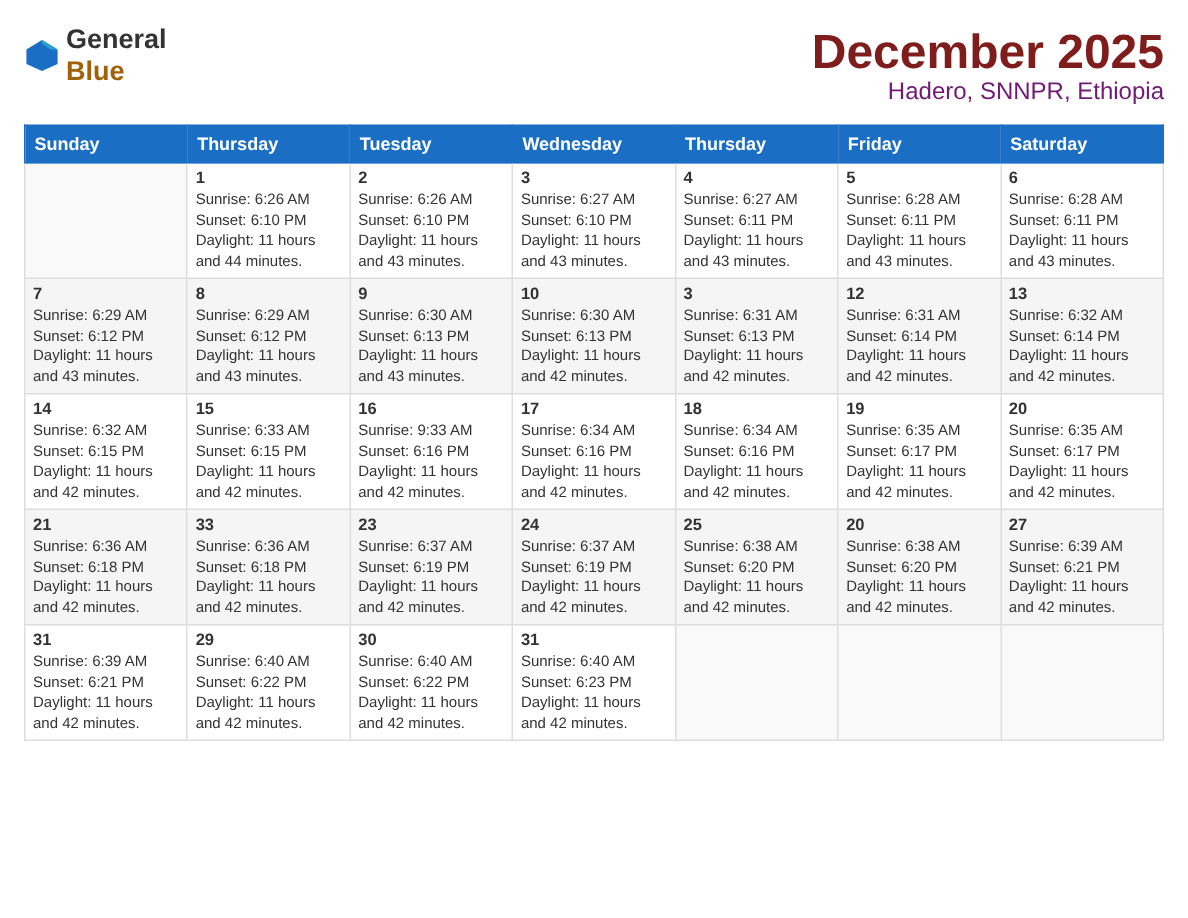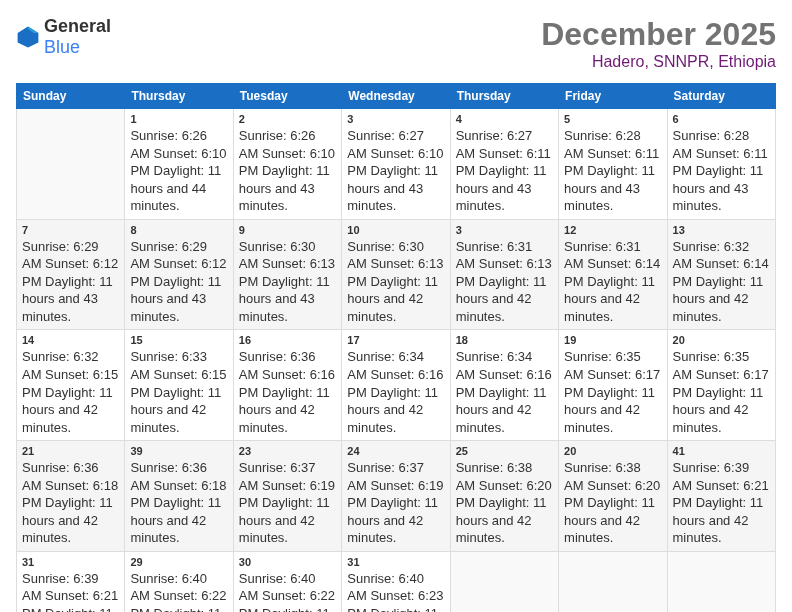--- a/index.html
+++ b/index.html
@@ -27,34 +27,34 @@
       align-items: center;
       gap: 4px;
     }
     .logo-text-general {
       font-size: 18px;
       font-weight: bold;
       color: #333;
     }
     .logo-text-blue {
       font-size: 18px;
-      font-weight: normal;
-      color: #3b82f6;
+      font-weight: bold;
+      color: #a16207;
     }
     .logo-icon {
       width: 24px;
       height: 24px;
     }
     .title-section {
       text-align: right;
     }
     .month-title {
       font-size: 32px;
       font-weight: bold;
-      color: #737373;
+      color: #7f1d1d;
       text-align: right;
     }
     .location {
       font-size: 16px;
       color: #701a75;
     }
     .calendar {
       width: 100%;
       border-collapse: collapse;
       border: 1px solid #ccc;
@@ -80,21 +80,21 @@
     }
     .calendar tr:nth-child(even) td {
       background: #f5f5f5;
     }
     .day-number {
       font-size: 11px;
       font-weight: bold;
       margin-bottom: 2px;
     }
     .day-info {
-      font-size: 13px;
+      font-size: 10px;
       line-height: 1.35;
       color: #333;
     }
     .empty-cell {
       background: #f9f9f9 !important;
     }
   </style>
 </head>
 <body>
 
@@ -236,21 +236,21 @@
           </td>
           <td>
             <div class="day-number">15</div>
             <div class="day-info">Sunrise: 6:33 AM
 Sunset: 6:15 PM
 Daylight: 11 hours
 and 42 minutes.</div>
           </td>
           <td>
             <div class="day-number">16</div>
-            <div class="day-info">Sunrise: 6:36 AM
+            <div class="day-info">Sunrise: 9:33 AM
 Sunset: 6:16 PM
 Daylight: 11 hours
 and 42 minutes.</div>
           </td>
           <td>
             <div class="day-number">17</div>
             <div class="day-info">Sunrise: 6:34 AM
 Sunset: 6:16 PM
 Daylight: 11 hours
 and 42 minutes.</div>
@@ -279,21 +279,21 @@
         </tr>
         <tr>
           <td>
             <div class="day-number">21</div>
             <div class="day-info">Sunrise: 6:36 AM
 Sunset: 6:18 PM
 Daylight: 11 hours
 and 42 minutes.</div>
           </td>
           <td>
-            <div class="day-number">39</div>
+            <div class="day-number">33</div>
             <div class="day-info">Sunrise: 6:36 AM
 Sunset: 6:18 PM
 Daylight: 11 hours
 and 42 minutes.</div>
           </td>
           <td>
             <div class="day-number">23</div>
             <div class="day-info">Sunrise: 6:37 AM
 Sunset: 6:19 PM
 Daylight: 11 hours
@@ -314,21 +314,21 @@
 and 42 minutes.</div>
           </td>
           <td>
             <div class="day-number">20</div>
             <div class="day-info">Sunrise: 6:38 AM
 Sunset: 6:20 PM
 Daylight: 11 hours
 and 42 minutes.</div>
           </td>
           <td>
-            <div class="day-number">41</div>
+            <div class="day-number">27</div>
             <div class="day-info">Sunrise: 6:39 AM
 Sunset: 6:21 PM
 Daylight: 11 hours
 and 42 minutes.</div>
           </td>
         </tr>
         <tr>
           <td>
             <div class="day-number">31</div>
             <div class="day-info">Sunrise: 6:39 AM

